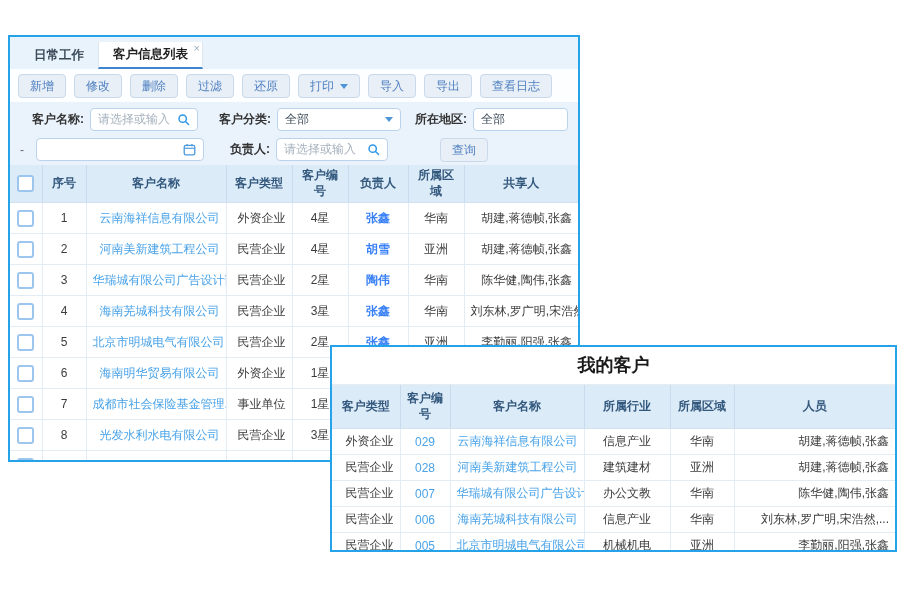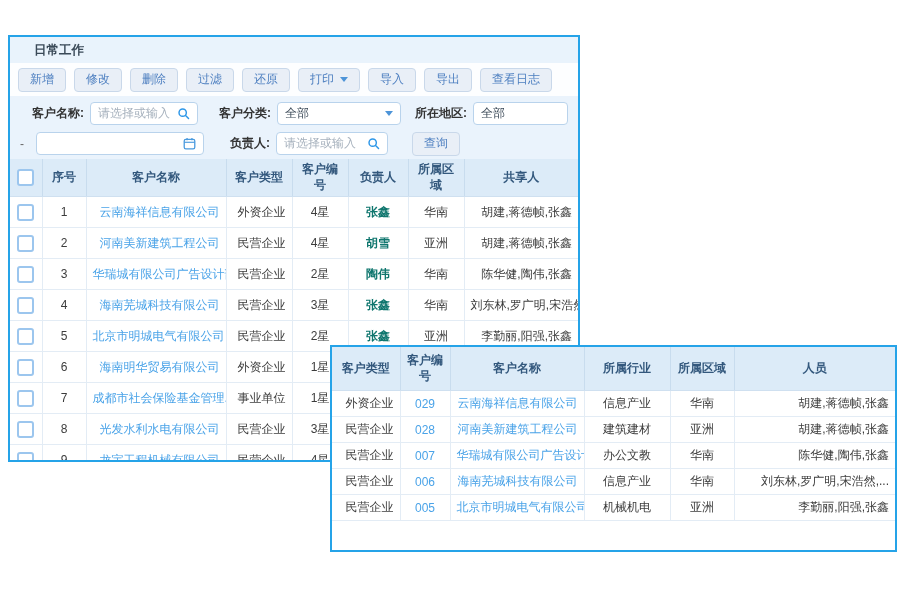--- a/index.html
+++ b/index.html
@@ -7,50 +7,50 @@
     width:900px;height:600px;position:relative;overflow:hidden;
     background:#ffffff;
     font-family:"Liberation Sans","DejaVu Sans",sans-serif;
     -webkit-font-smoothing:antialiased;
   }
   .panel{position:absolute;background:#fff;border:2px solid #25a3e8;box-sizing:border-box;overflow:hidden}
   .main-panel{left:8px;top:35px;width:572px;height:427px}
   .my-panel{left:330px;top:345px;width:567px;height:207px;z-index:5}
 
   
-  .tab-bar{height:26px;background:#e9f3fc;display:flex;align-items:flex-start;padding-left:10px}
+  .tab-bar{height:32px;background:#e9f3fc;display:flex;align-items:flex-end;padding-left:10px}
   .tab{padding:0 14px;line-height:27px;font-size:12.5px;font-weight:700;color:#3a4a58;cursor:pointer;position:relative}
   .tab.active{background:#fff;color:#222;border-bottom:2px solid #4086ce;line-height:25px;border-left:1px solid #dde6ef;border-right:1px solid #dde6ef}
   .tab-close{position:absolute;top:1px;right:2px;font-size:11px;line-height:11px;color:#9ab0c4;font-weight:400}
 
   
   .toolbar{height:33px;display:flex;align-items:center;gap:8px;padding:0 8px;background:#fdfeff}
   .tbtn{
     background:#e9eff7;border:1px solid #c9d8ea;border-radius:4px;color:#4d7fc0;
-    font-size:12px;font-family:Liberation Mono, monospace;padding:4px 11px;line-height:14px;cursor:pointer;white-space:nowrap;
+    font-size:12px;font-family:Liberation Serif, serif;padding:4px 11px;line-height:14px;cursor:pointer;white-space:nowrap;
   }
   .dcaret{display:inline-block;margin-left:6px;border-left:4px solid transparent;border-right:4px solid transparent;border-top:5px solid #4d94d8;vertical-align:middle}
 
   
   .filter-area{height:63px;background:#eaf3fc;padding:4px 8px 0 8px;box-sizing:border-box;overflow:hidden}
   .frow{display:flex;align-items:center;height:27px}
   .frow + .frow{margin-top:3px}
   .flabel{font-size:12px;font-weight:700;color:#333;white-space:nowrap;margin-left:14px}
   .flabel.first{margin-left:14px}
   .fdash{color:#666;font-size:12px;margin:0 6px 0 2px}
   .finput,.fselect{
     background:#fff;border:1px solid #b9d3ec;border-radius:4px;height:23px;box-sizing:border-box;
     display:flex;align-items:center;justify-content:space-between;padding:0 7px;margin-left:6px;cursor:text;
   }
   .fselect{cursor:pointer}
   .ph{font-size:12px;color:#a6b1bd;white-space:nowrap;overflow:hidden}
   .fval{font-size:12px;color:#3c4a58;white-space:nowrap}
   .scaret{border-left:4px solid transparent;border-right:4px solid transparent;border-top:5px solid #4d94d8}
   .w108{width:108px}.w124{width:124px}.w95{width:95px}.w168{width:168px}.w112{width:112px}
-  .qbtn{margin-left:24px}
+  .qbtn{margin-left:52px}
 
   
   table.grid{border-collapse:collapse;table-layout:fixed;width:100%;font-size:12px}
   table.grid th{
     background:#dcebf8;color:#33587d;font-weight:700;text-align:center;vertical-align:middle;
     padding:2px 6px;line-height:1.3;word-break:break-all;border-bottom:1px solid #cfe0f0;
   }
   table.grid th + th{border-left:1px solid #c8dcee}
   table.grid td{
     color:#3c3c3c;vertical-align:middle;padding:2px 6px;white-space:nowrap;overflow:hidden;
@@ -58,34 +58,38 @@
   }
   table.grid td + td{border-left:1px solid #e3ecf5}
   .main-grid th{height:33px}
   .main-grid td{height:26px}
   .my-grid th{height:39px}
   .my-grid td{height:21px}
   .tc{text-align:center}
   .tl{text-align:right;padding-left:10px}
   .cb{width:13px;height:13px;border:2px solid #9cc6ee;border-radius:3px;background:#fff;margin:0 auto}
   .link{color:#4aa3e8;cursor:pointer}
-  .olink{color:#0f766e;font-weight:700;cursor:pointer}
+  .olink{color:#3b82f6;font-weight:700;cursor:pointer}
 
   
   .my-title{height:37px;line-height:37px;text-align:center;font-size:18px;font-weight:700;color:#1a1a1a;border-bottom:1px solid #e8ecef}
   .icon{flex:none}
 </style>
 </head>
 <body>
 
 <div class="panel main-panel">
 
   <div class="tab-bar">
     <div class="tab">
       <span>日常工作</span>
+    </div>
+    <div class="tab active">
+      <span>客户信息列表</span>
+      <span class="tab-close">×</span>
     </div>
   </div>
 
   <div class="toolbar" id="toolbar">
       <button class="tbtn"><span>新增</span></button>
       <button class="tbtn"><span>修改</span></button>
       <button class="tbtn"><span>删除</span></button>
       <button class="tbtn"><span>过滤</span></button>
       <button class="tbtn"><span>还原</span></button>
       <button class="tbtn"><span>打印</span><span class="dcaret"></span></button>
@@ -269,20 +273,21 @@
           <td class="tc">4星</td>
           <td class="tc"><span class="olink"></span></td>
           <td class="tc"></td>
           <td class="tl"></td>
         </tr>
       </tbody>
   </table>
 </div>
 
 <div class="panel my-panel">
+  <div class="my-title">我的客户</div>
   <table class="grid my-grid">
     <colgroup>
       <col style="width:68px">
         <col style="width:50px">
         <col style="width:134px">
       <col style="width:86px">
         <col style="width:64px">
         <col>
     </colgroup>
     <thead>

